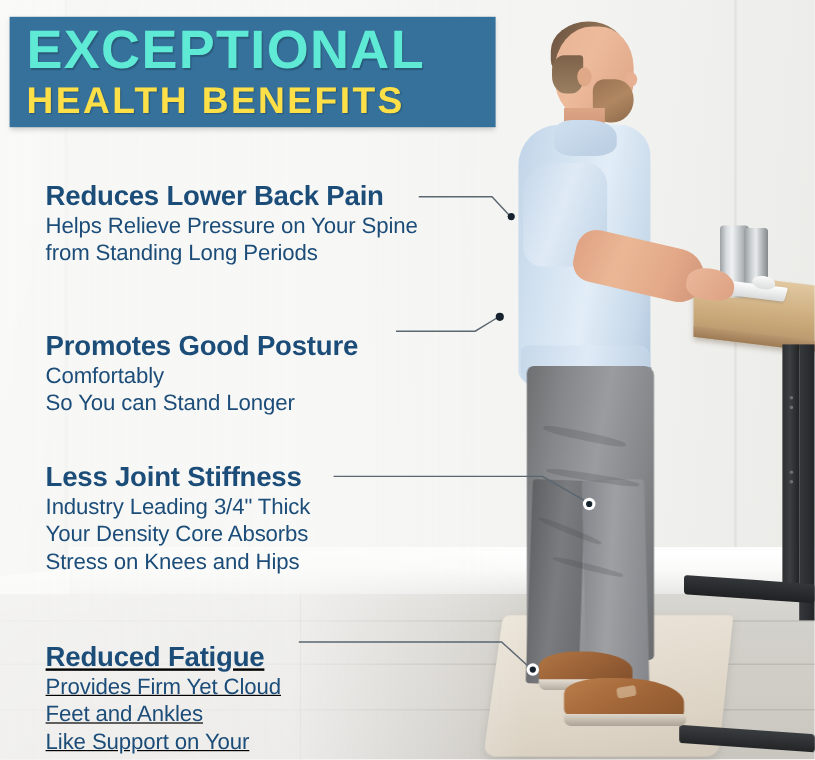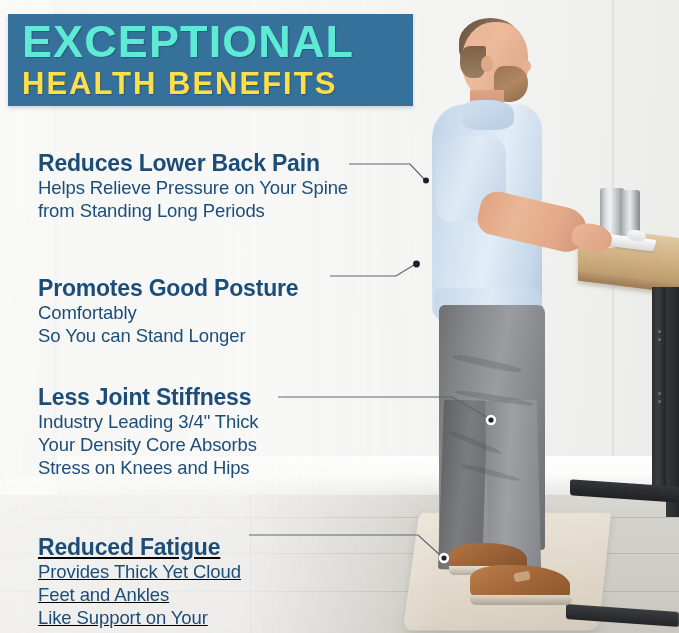--- a/index.html
+++ b/index.html
@@ -554,18 +554,18 @@
 
   <div class="benefit" style="top:384px;">
     <div class="benefit-title">Less Joint Stiffness</div>
     <div class="benefit-body">Industry Leading 3/4" Thick</div>
     <div class="benefit-body">Your Density Core Absorbs</div>
     <div class="benefit-body">Stress on Knees and Hips</div>
   </div>
 
   <div class="benefit" style="top:534px;text-decoration:underline;">
     <div class="benefit-title">Reduced Fatigue</div>
-    <div class="benefit-body">Provides Thick Yet Cloud</div>
+    <div class="benefit-body">Provides Firm Yet Cloud</div>
     <div class="benefit-body">Feet and Ankles</div>
     <div class="benefit-body">Like Support on Your</div>
   </div>
 
 </div>
 
 </body></html>

